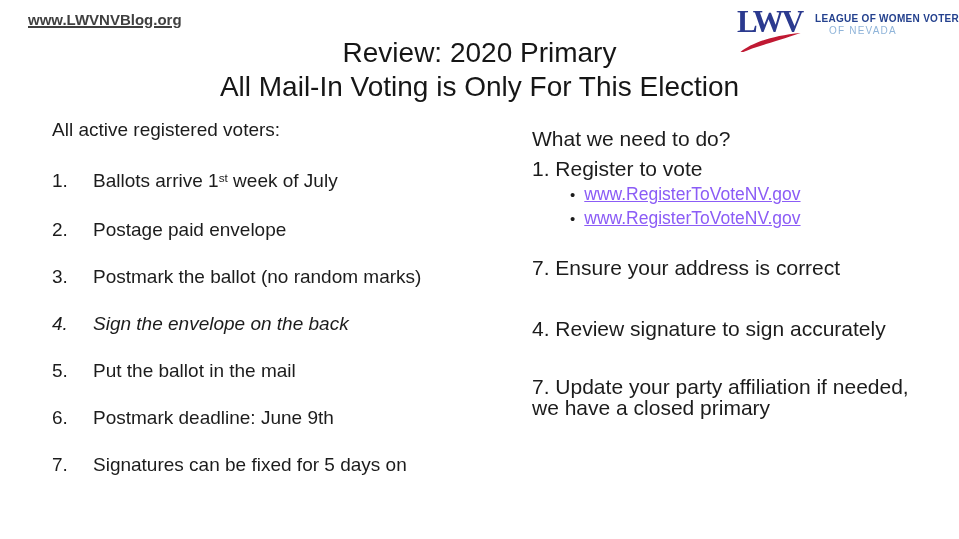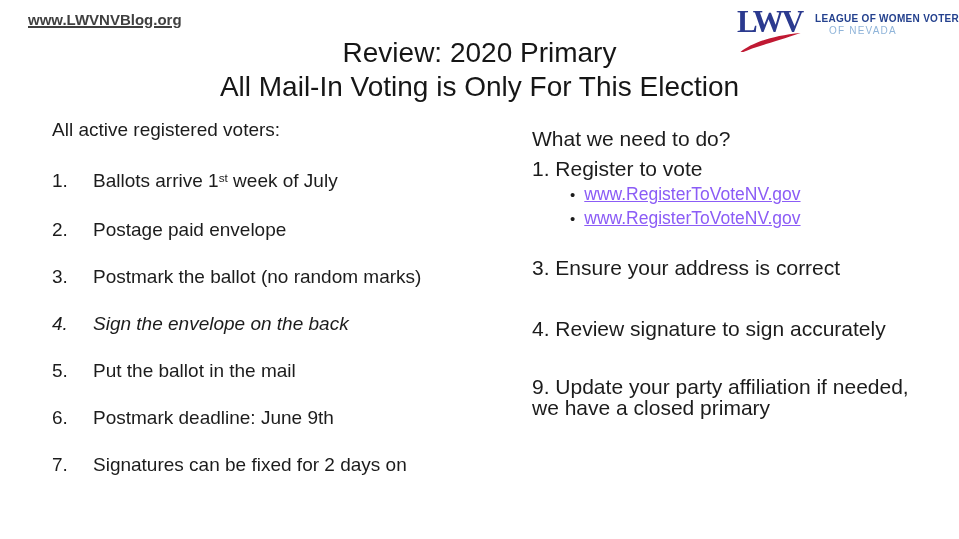--- a/index.html
+++ b/index.html
@@ -105,34 +105,34 @@
     <span>Put the ballot in the mail</span>
   </div>
 
   <div class="left-item">
     <span class="num">6.</span>
     <span>Postmark deadline: June 9th</span>
   </div>
 
   <div class="left-item">
     <span class="num">7.</span>
-    <span>Signatures can be fixed for 2 days on</span>
+    <span>Signatures can be fixed for 5 days on</span>
   </div>
 </div>
 
 <div class="right-col">
   <div class="right-heading">What we need to do?</div>
 
   <div class="right-item ri-1">1. Register to vote</div>
   <div class="link-row">
     <span class="bullet">•</span>
     <a class="reg-link">www.RegisterToVoteNV.gov</a>
   </div>
 
   <div class="link-row">
     <span class="bullet">•</span>
     <a class="reg-link">www.RegisterToVoteNV.gov</a>
   </div>
 
-  <div class="right-item ri-3">3. Ensure your address is correct</div>
+  <div class="right-item ri-3">7. Ensure your address is correct</div>
   <div class="right-item ri-4">4. Review signature to sign accurately</div>
-  <div class="right-item ri-5">9. Update your party affiliation if needed, we have a closed primary</div>
+  <div class="right-item ri-5">7. Update your party affiliation if needed, we have a closed primary</div>
 </div>
 
 </body></html>

